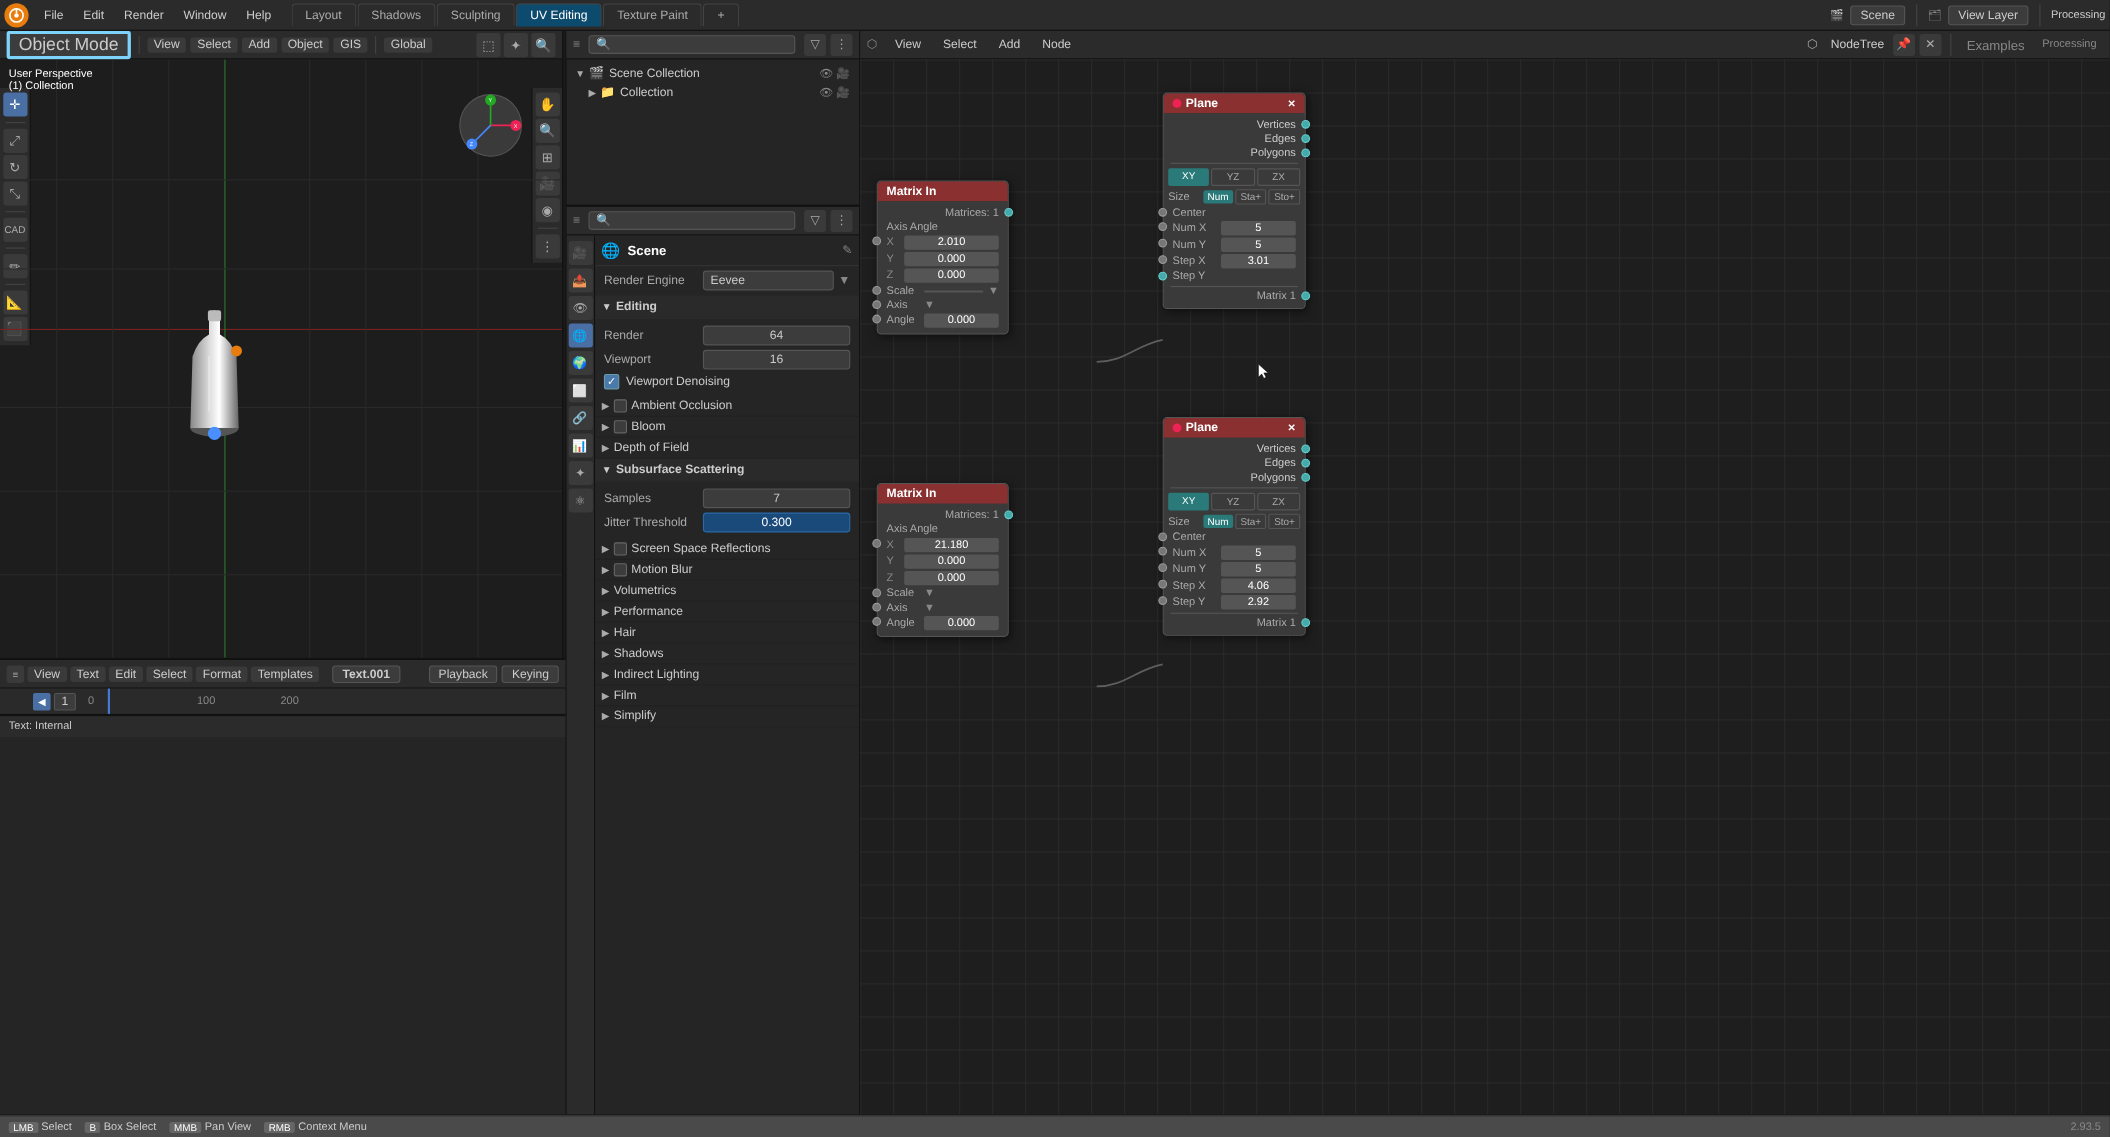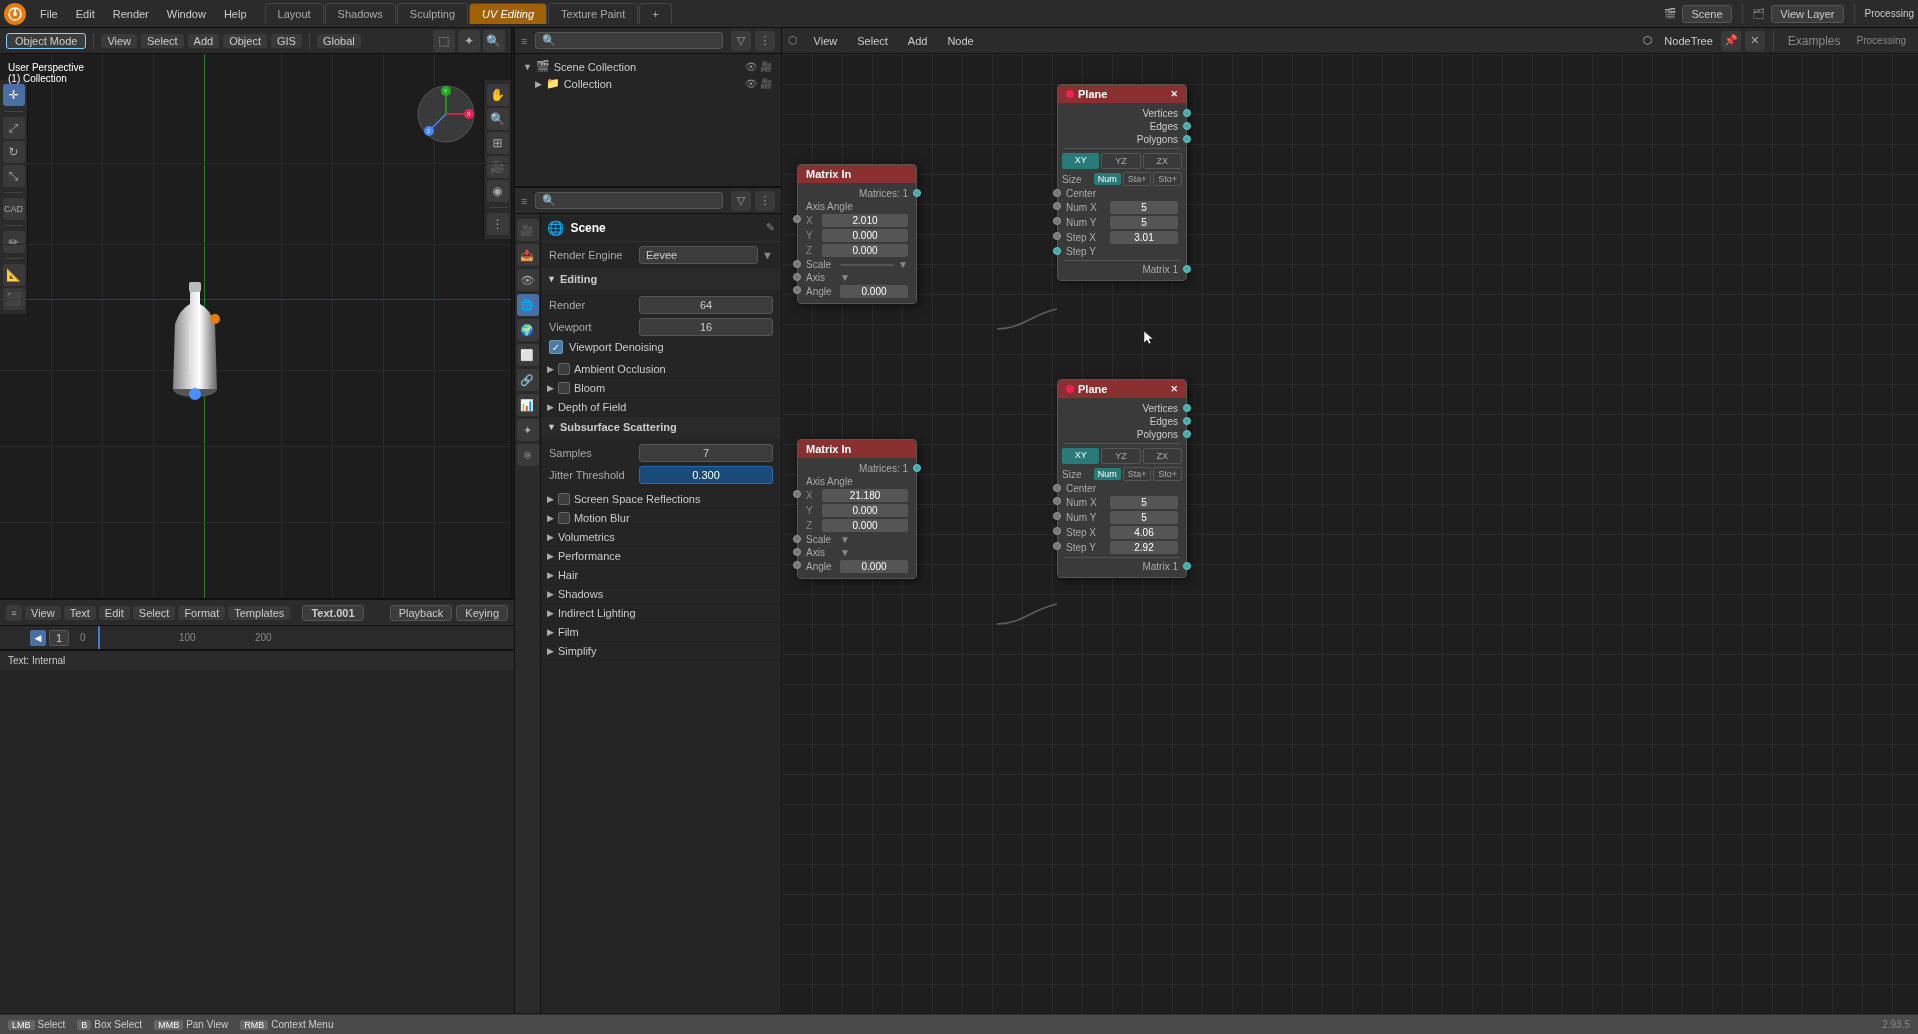--- a/index.html
+++ b/index.html
@@ -55,23 +55,22 @@
       background: #2b2b2b;
       border-radius: 4px 4px 0 0;
       cursor: pointer;
       font-size: 11px;
       color: #aaa;
       border-top: 1px solid #444;
       border-left: 1px solid #444;
       border-right: 1px solid #444;
     }
     .workspace-tab.active {
-      background: #a16207;
+      background: #0c4a6e;
       color: #fff;
-      font-style: italic;
     }
 
     .top-right-controls {
       display: flex; align-items: center; gap: 6px; margin-left: auto;
     }
     .scene-selector {
       background: #3c3c3c;
       border: 1px solid #555;
       border-radius: 3px;
       padding: 2px 8px;
@@ -102,24 +101,24 @@
       display: flex;
       align-items: center;
       height: 26px;
       background: #2b2b2b;
       border-bottom: 1px solid #111;
       padding: 0 6px;
       gap: 4px;
     }
     .viewport-header .mode-btn {
       background: #3c3c3c;
-      border: 1px solid #7dd3fc;
+      border: 3px solid #7dd3fc;
       border-radius: 3px;
       padding: 1px 8px;
-      font-size: 11px;
+      font-size: 16px;
       color: #ccc;
       cursor: pointer;
     }
     .header-sep { width: 1px; height: 16px; background: #444; margin: 0 3px; }
     .header-btn {
       padding: 1px 6px;
       background: #3a3a3a;
       border: none;
       border-radius: 3px;
       color: #ccc;

